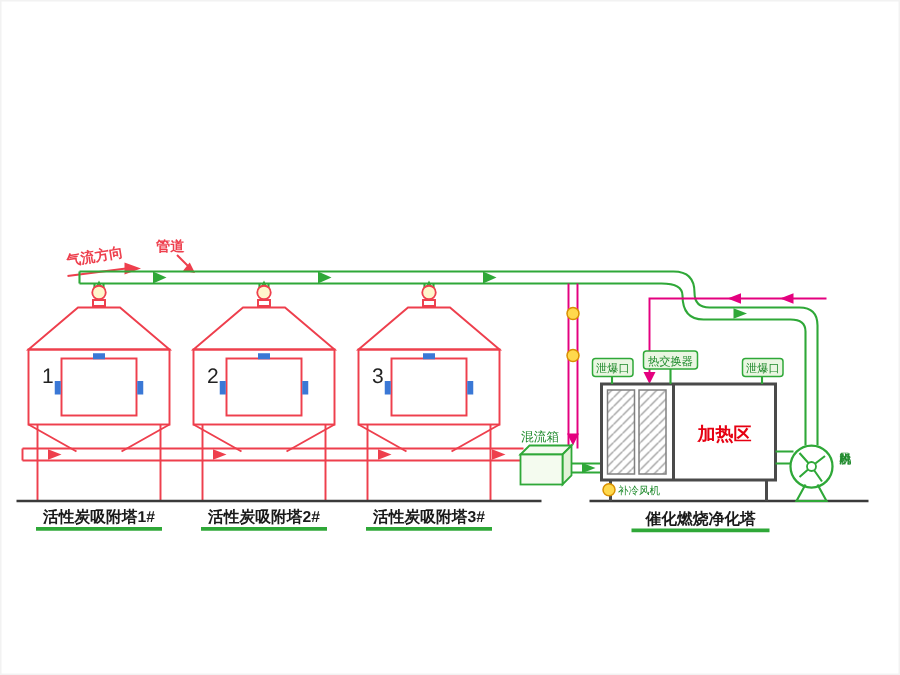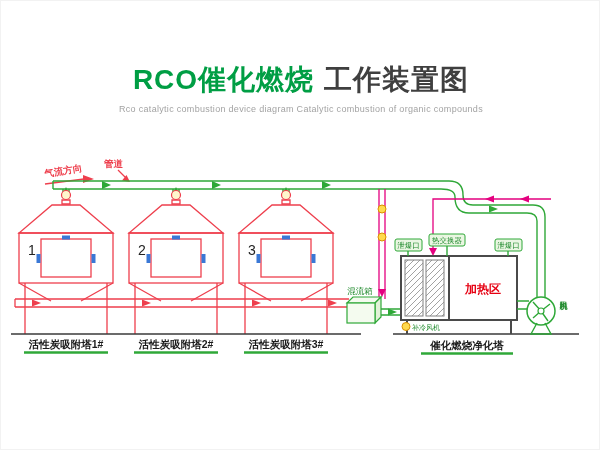--- a/index.html
+++ b/index.html
@@ -26,24 +26,20 @@
   .r-fill  { fill:#ee3f4d; }
   .m-fill  { fill:#e4007f; }
   .tag     { fill:#eaf6e2; stroke:#2fa838; stroke-width:1; }
   .vtext   { writing-mode:vertical-rl; text-orientation:upright; fill:#1f8a2c; font-size:8px; }
 </style>
 </head>
 <body>
 
 <div class="page">
 
-  <div class="header">
-    <h1 class="title"><span class="t-green">RCO催化燃烧</span><span class="t-dark">工作装置图</span></h1>
-    <div class="subtitle">Rco catalytic combustion device diagram Catalytic combustion of organic compounds</div>
-  </div>
 
   <svg class="diagram" width="600" height="300" viewBox="0 0 600 300">
     <defs>
       <pattern id="hx" width="6" height="6" patternUnits="userSpaceOnUse">
         <path d="M0,6 L6,0" stroke="#8a8a8a" stroke-width="0.8"></path>
       </pattern>
     </defs>
 
     <text class="cn-red" x="44" y="26" transform="rotate(-9 44 26)">气流方向</text>
     <path d="M44,33 L83,28" stroke="#ee3f4d" stroke-width="1.5" fill="none"></path>

